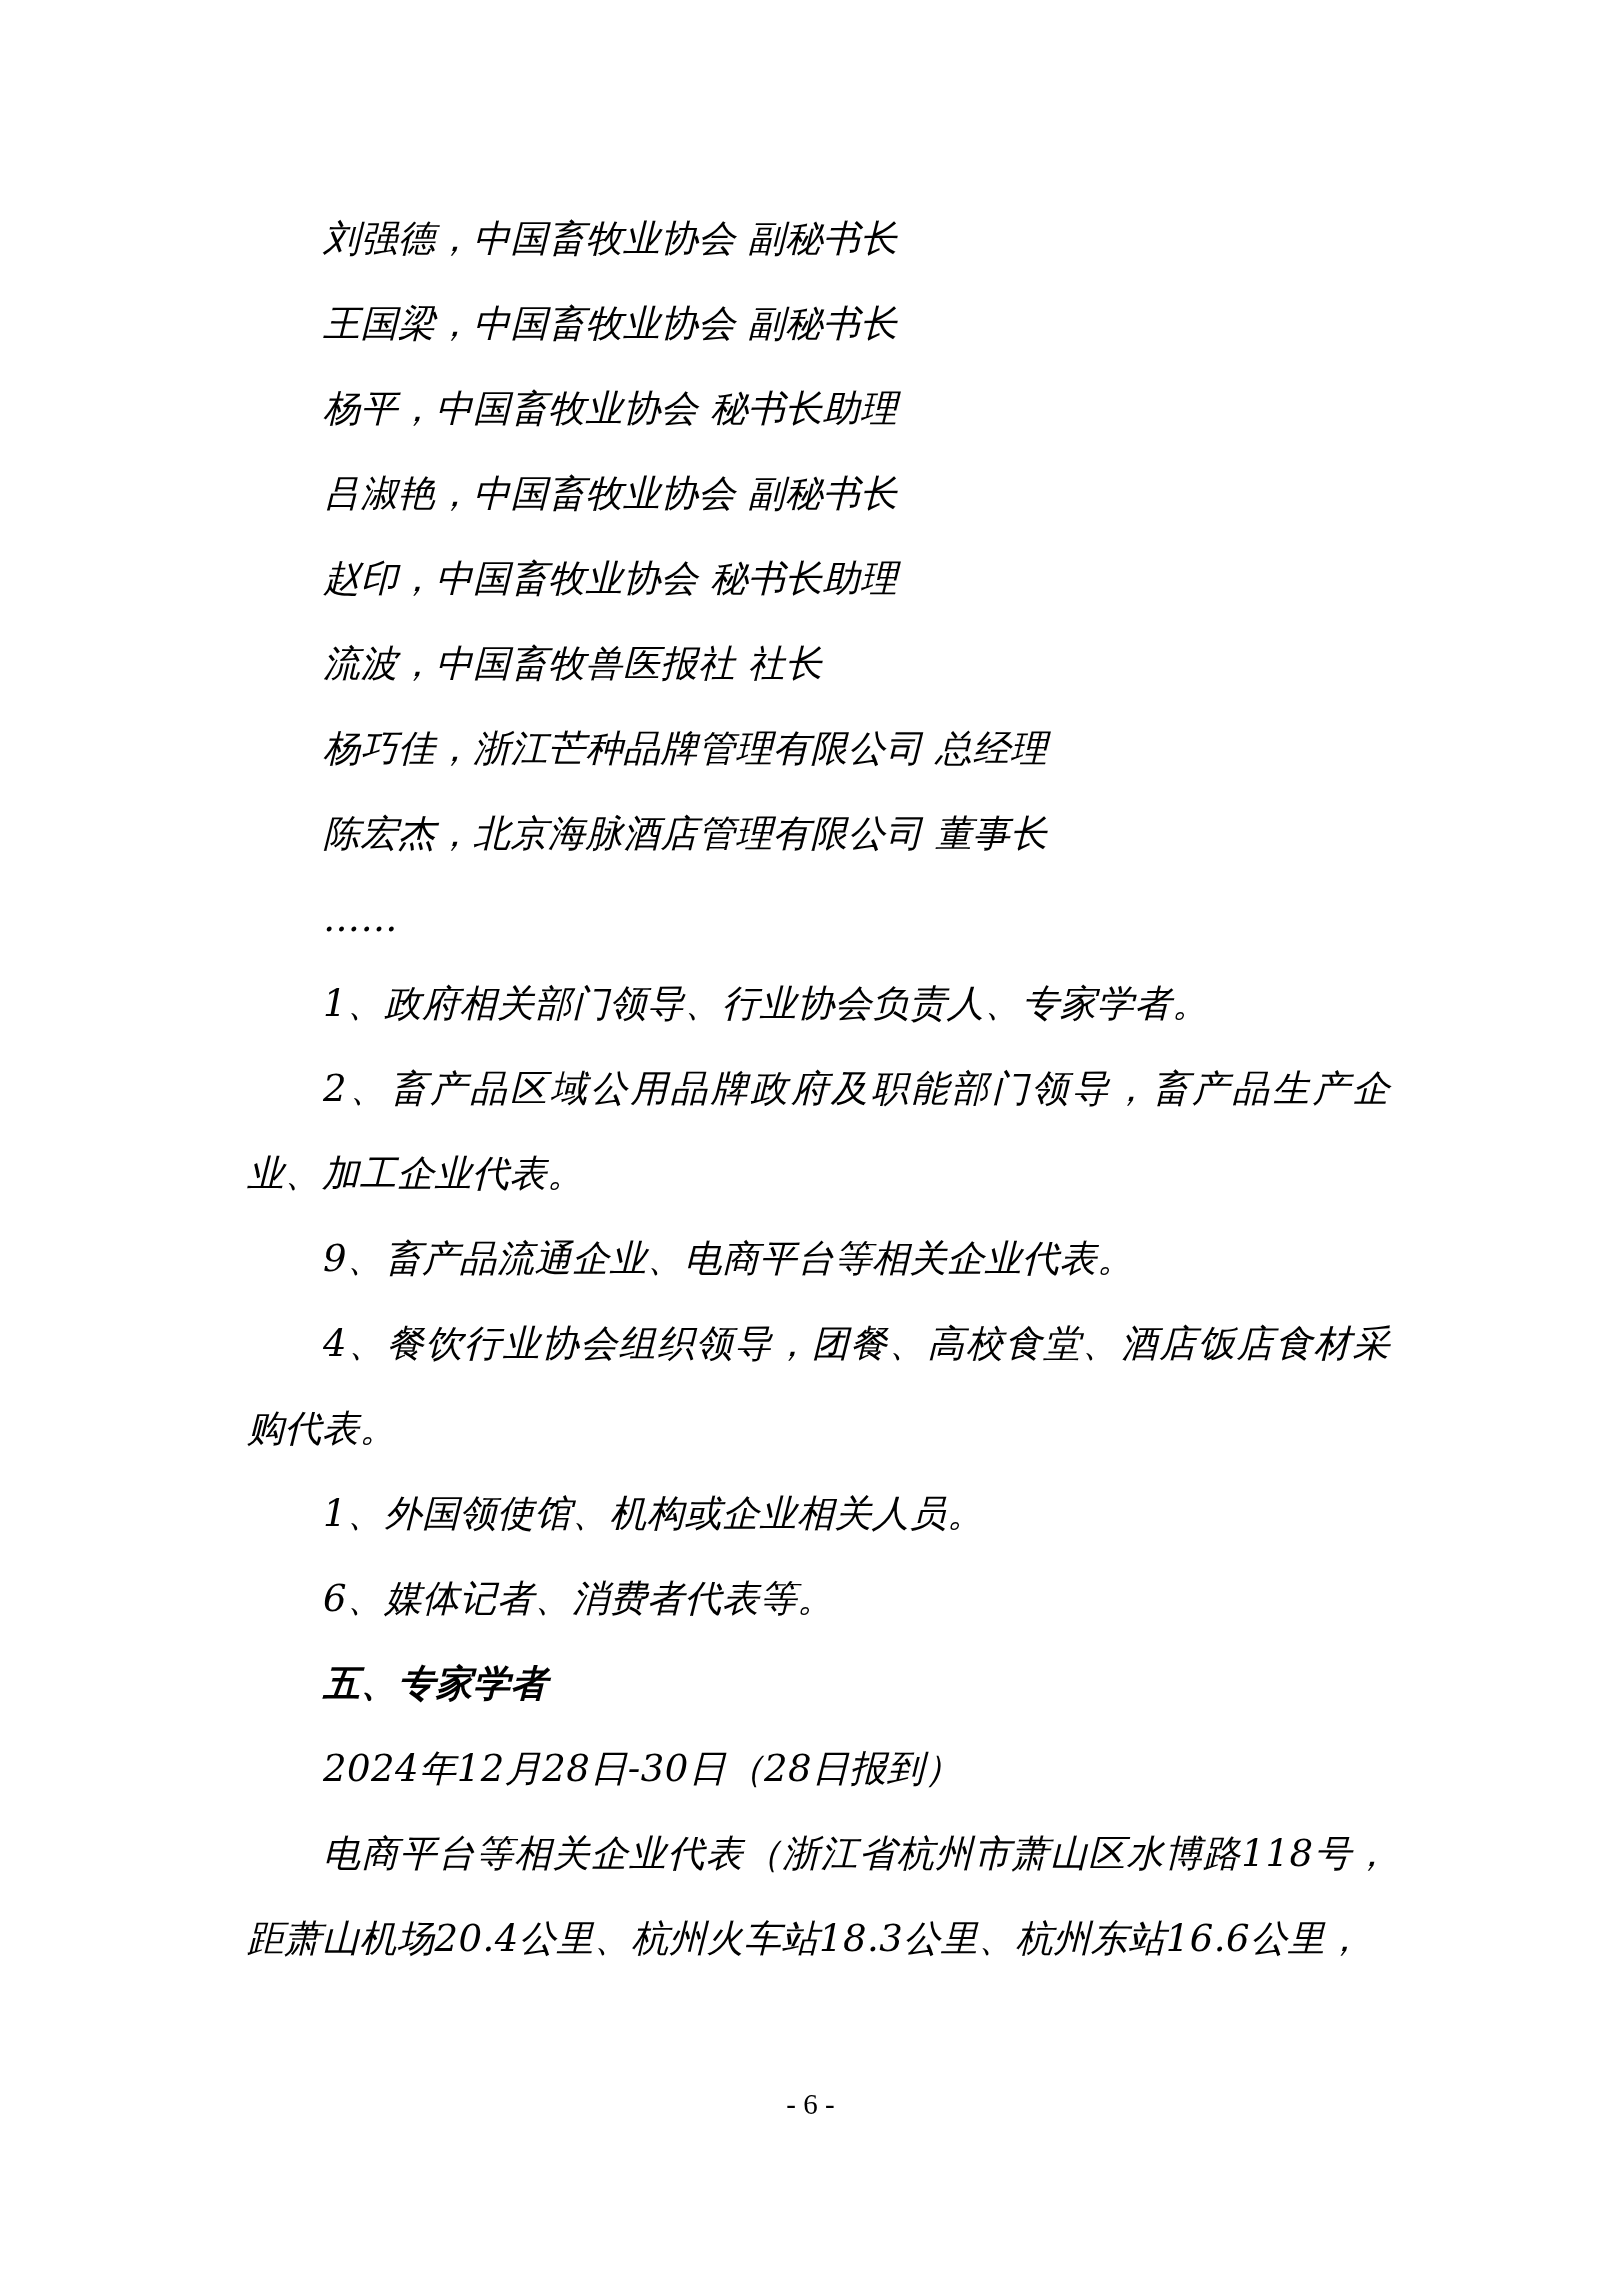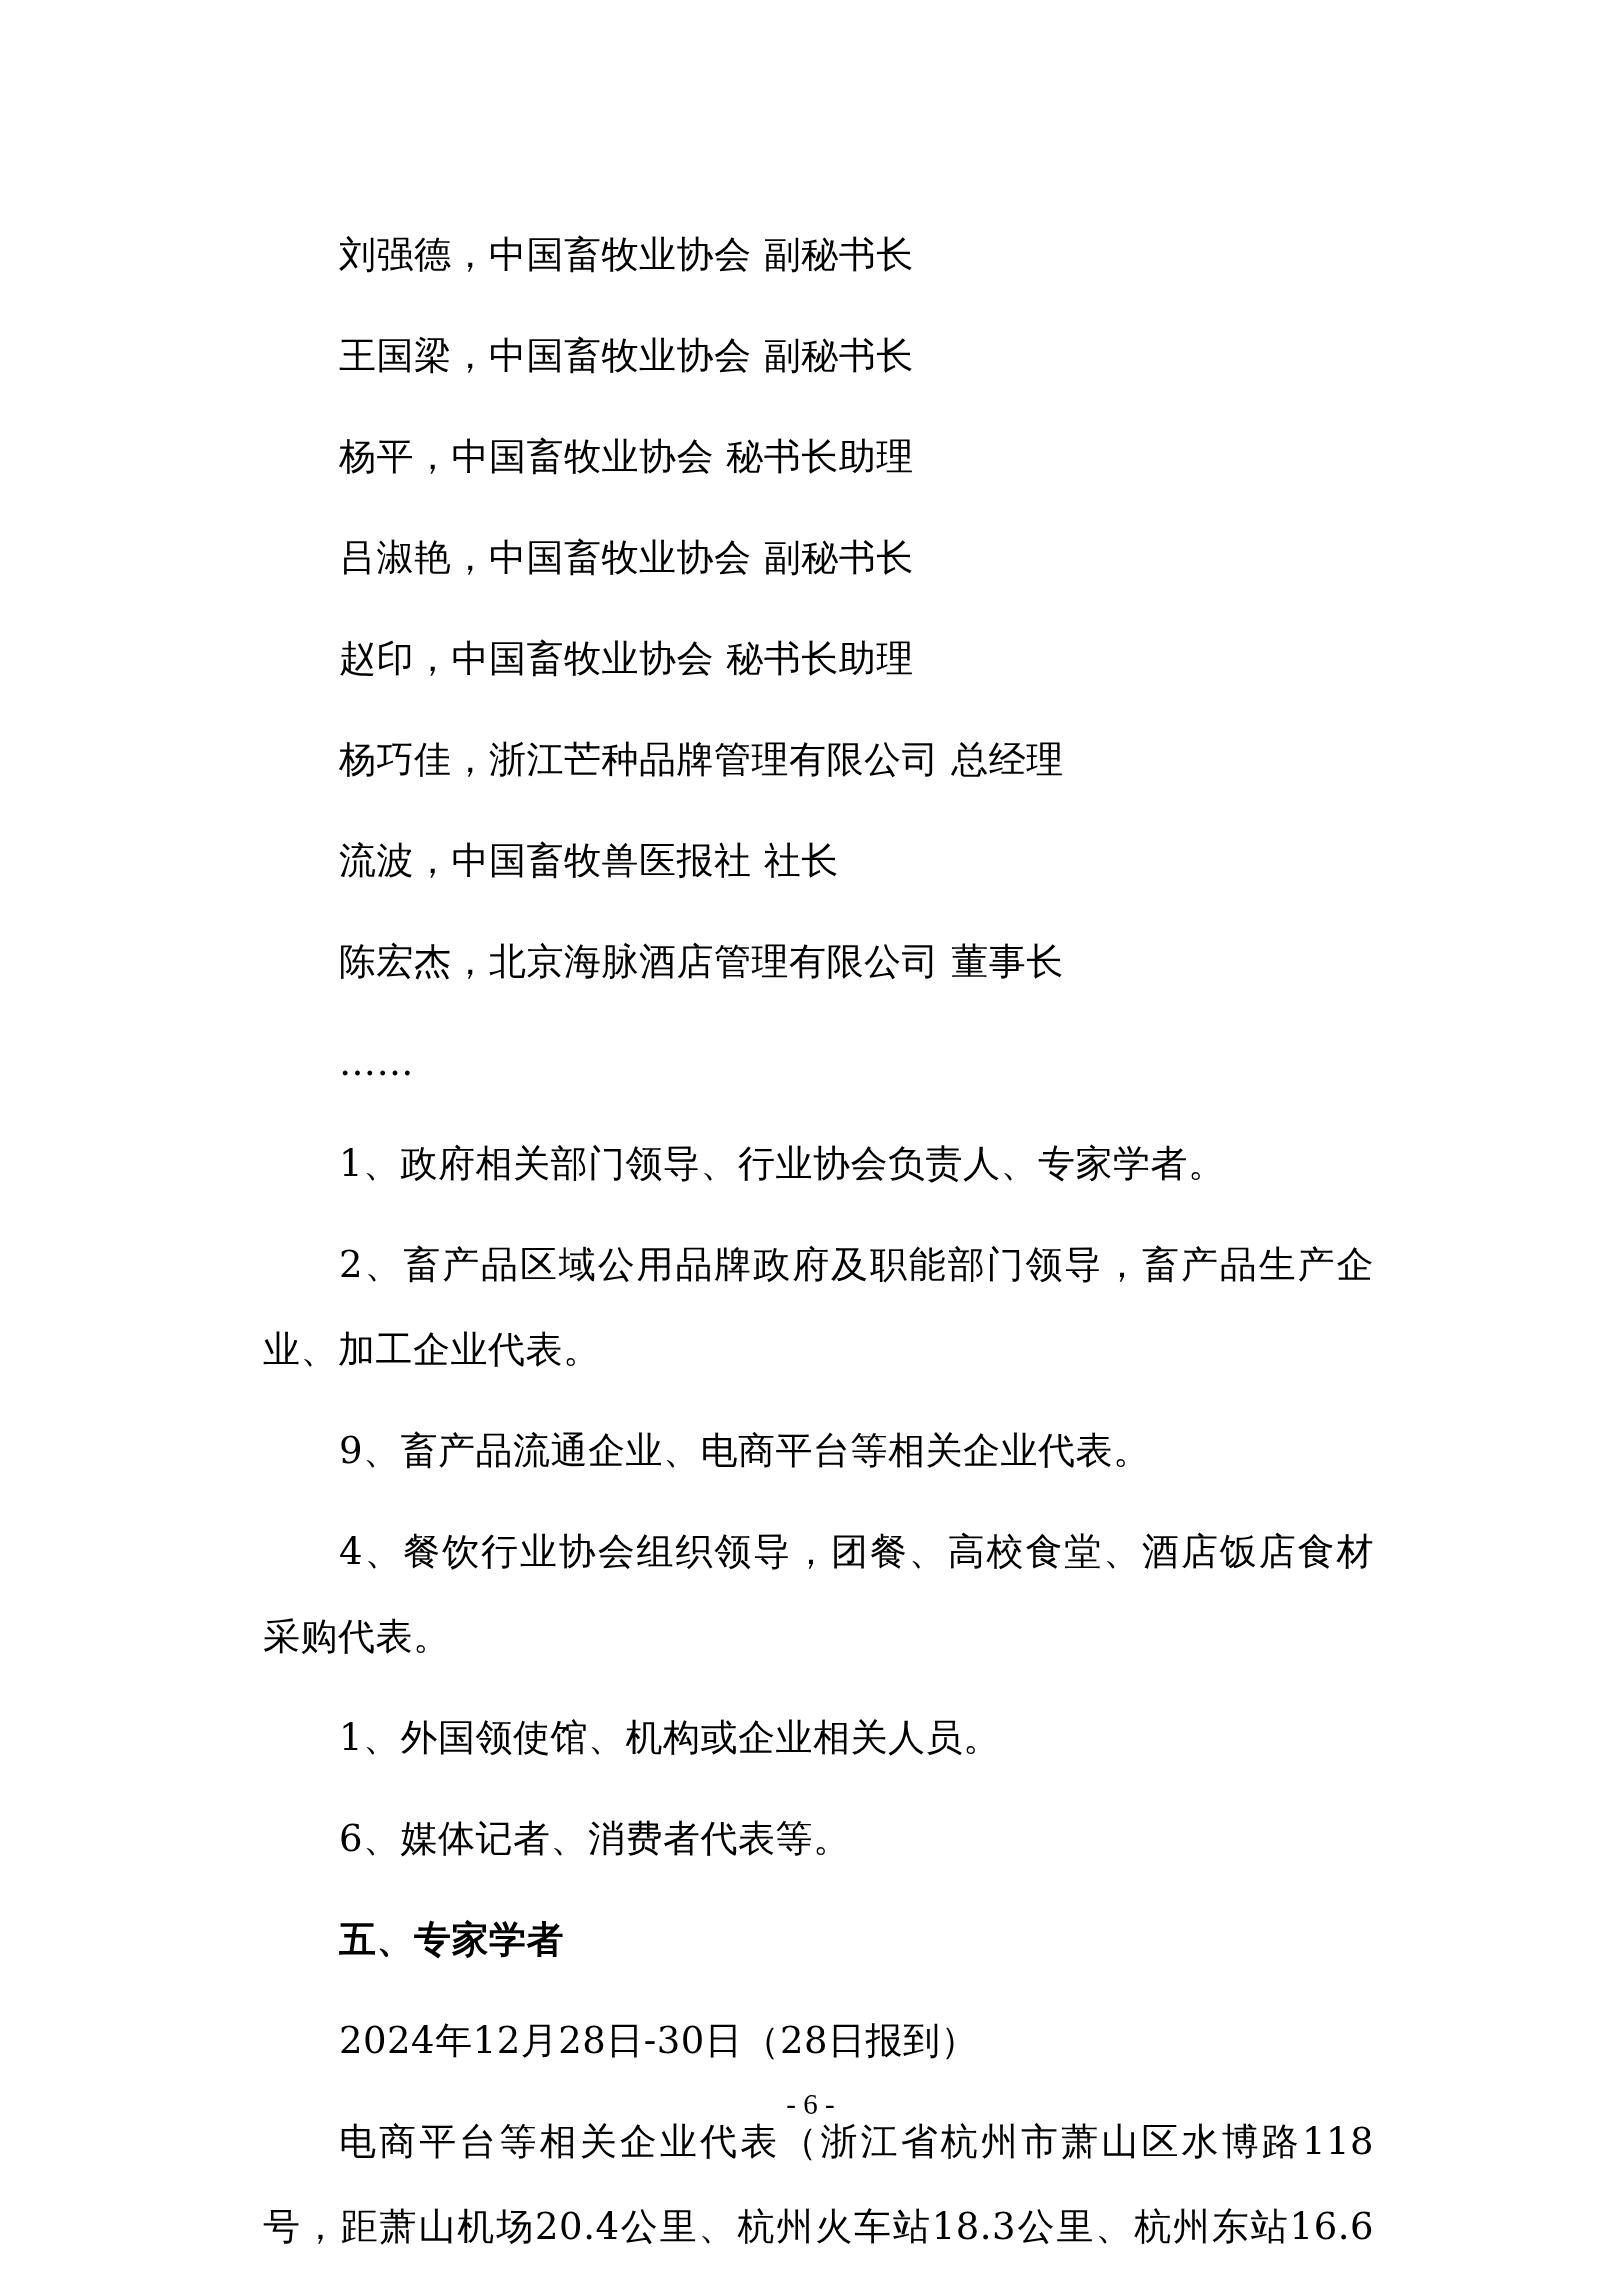--- a/index.html
+++ b/index.html
@@ -6,40 +6,40 @@
   body { width: 1621px; height: 2293px; position: relative; overflow: hidden; }
   .page {
     position: absolute; left: 0; top: 0; width: 1621px; height: 2293px;
     background: #ffffff; color: #000000;
     font-family: "DejaVu Serif", "Liberation Serif", serif;
   }
   .body {
     position: absolute; left: 247px; top: 196px; width: 1143px;
     font-size: 37px; line-height: 85px; letter-spacing: 0.5px;
   }
-  .p { margin: 16px; text-indent: 76px; text-align: justify; text-align-last: left; white-space: normal; }
+  .p { margin: 0; text-indent: 76px; text-align: justify; text-align-last: left; white-space: normal; font-style: italic; }
   .h { font-weight: bold; font-family: "DejaVu Sans", "Liberation Sans", sans-serif; }
   .page-num {
     position: absolute; left: 0; width: 1621px; top: 2088px;
     text-align: center; font-size: 29px;
     font-family: "Liberation Serif", "DejaVu Serif", serif;
   }
 </style>
 </head>
 <body>
 
 <div class="page">
   <div class="body">
     <p class="p">刘强德，中国畜牧业协会 副秘书长</p>
     <p class="p">王国梁，中国畜牧业协会 副秘书长</p>
     <p class="p">杨平，中国畜牧业协会 秘书长助理</p>
     <p class="p">吕淑艳，中国畜牧业协会 副秘书长</p>
     <p class="p">赵印，中国畜牧业协会 秘书长助理</p>
+    <p class="p">流波，中国畜牧兽医报社 社长</p>
     <p class="p">杨巧佳，浙江芒种品牌管理有限公司 总经理</p>
-    <p class="p">流波，中国畜牧兽医报社 社长</p>
     <p class="p">陈宏杰，北京海脉酒店管理有限公司 董事长</p>
     <p class="p">……</p>
 
     <p class="p">1、政府相关部门领导、行业协会负责人、专家学者。</p>
     <p class="p">2、畜产品区域公用品牌政府及职能部门领导，畜产品生产企业、加工企业代表。</p>
     <p class="p">9、畜产品流通企业、电商平台等相关企业代表。</p>
     <p class="p">4、餐饮行业协会组织领导，团餐、高校食堂、酒店饭店食材采购代表。</p>
     <p class="p">1、外国领使馆、机构或企业相关人员。</p>
     <p class="p">6、媒体记者、消费者代表等。</p>
 

